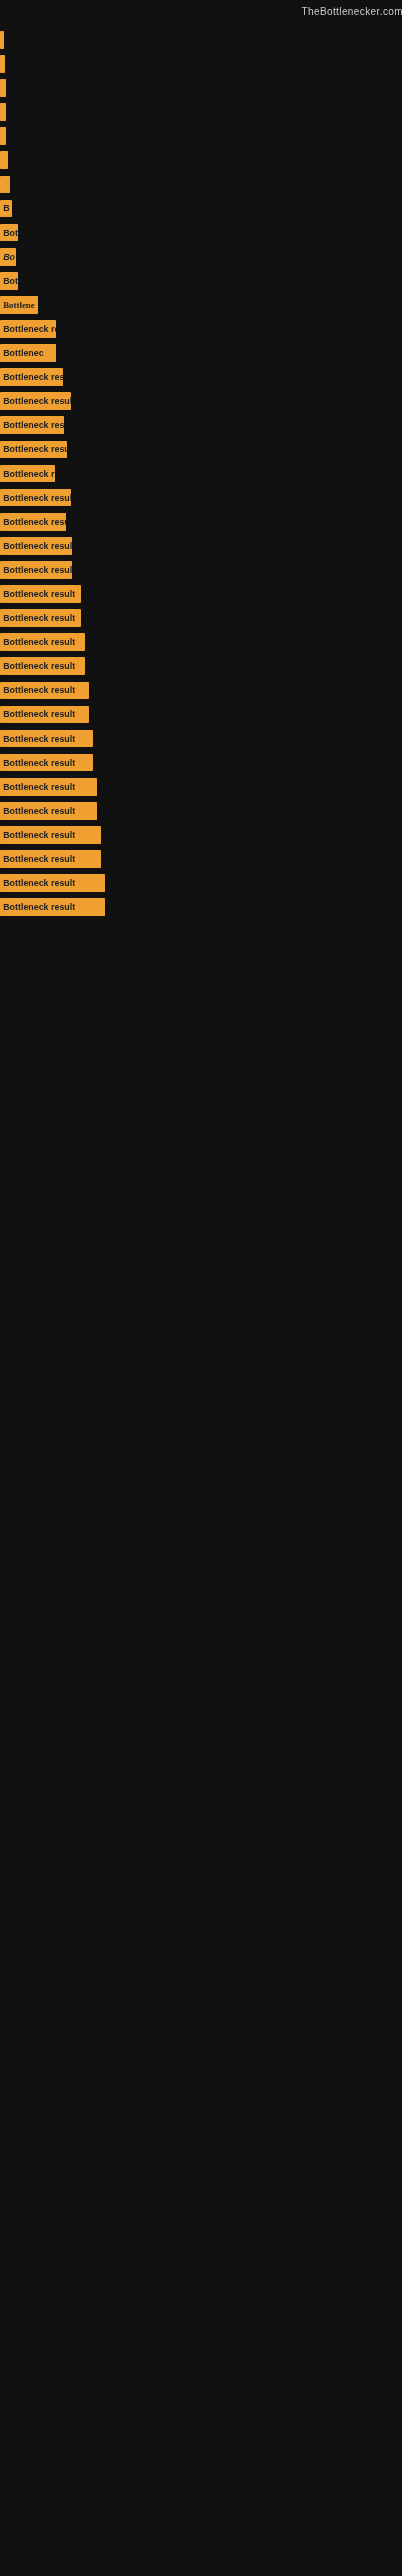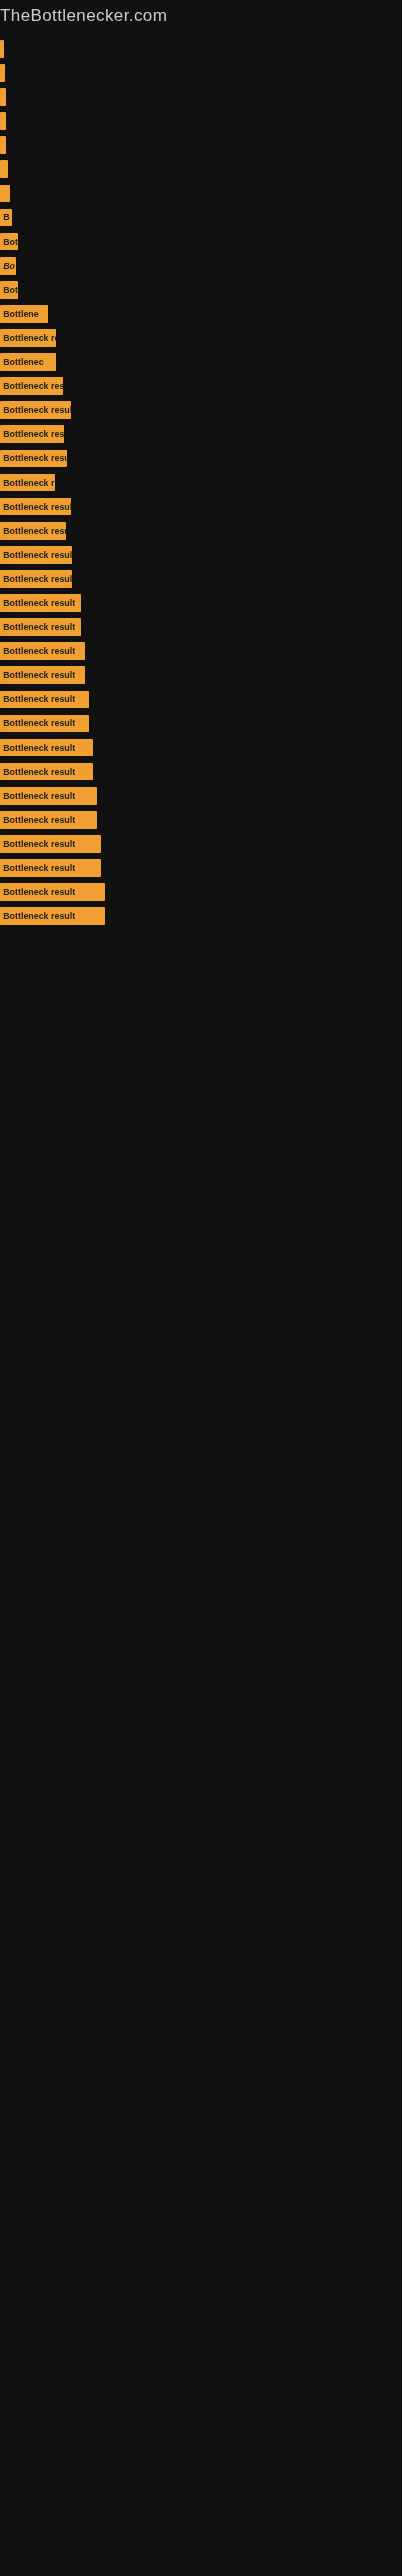--- a/index.html
+++ b/index.html
@@ -6,23 +6,23 @@
     body {
       background-color: #111;
       width: 403px;
       min-height: 2576px;
       font-family: Arial, sans-serif;
       position: relative;
       overflow-x: hidden;
     }
 
     .site-title {
-      text-align: left;
+      text-align: right;
       color: #ccc;
-      font-size: 17px;
+      font-size: 10px;
       padding: 6.4px 0 3.2px 0;
       letter-spacing: 0.4px;
     }
 
     .bars-container {
       padding: 8px 0 8px 0;
       display: flex;
       flex-direction: column;
       gap: 0;
     }
@@ -95,21 +95,21 @@
       <div class="bar" style="width: 16px; font-style: italic;">
         <span class="bar-label">Bo</span>
       </div>
     </div>
     <div class="bar-row">
       <div class="bar" style="width: 17.7px;">
         <span class="bar-label">Bot</span>
       </div>
     </div>
     <div class="bar-row">
-      <div class="bar" style="width: 48px;">
+      <div class="bar" style="width: 38px; font-family: Liberation Serif, serif;">
         <span class="bar-label">Bottlene</span>
       </div>
     </div>
     <div class="bar-row">
       <div class="bar" style="width: 56px;">
         <span class="bar-label">Bottleneck re</span>
       </div>
     </div>
     <div class="bar-row">
       <div class="bar" style="width: 56px;">

